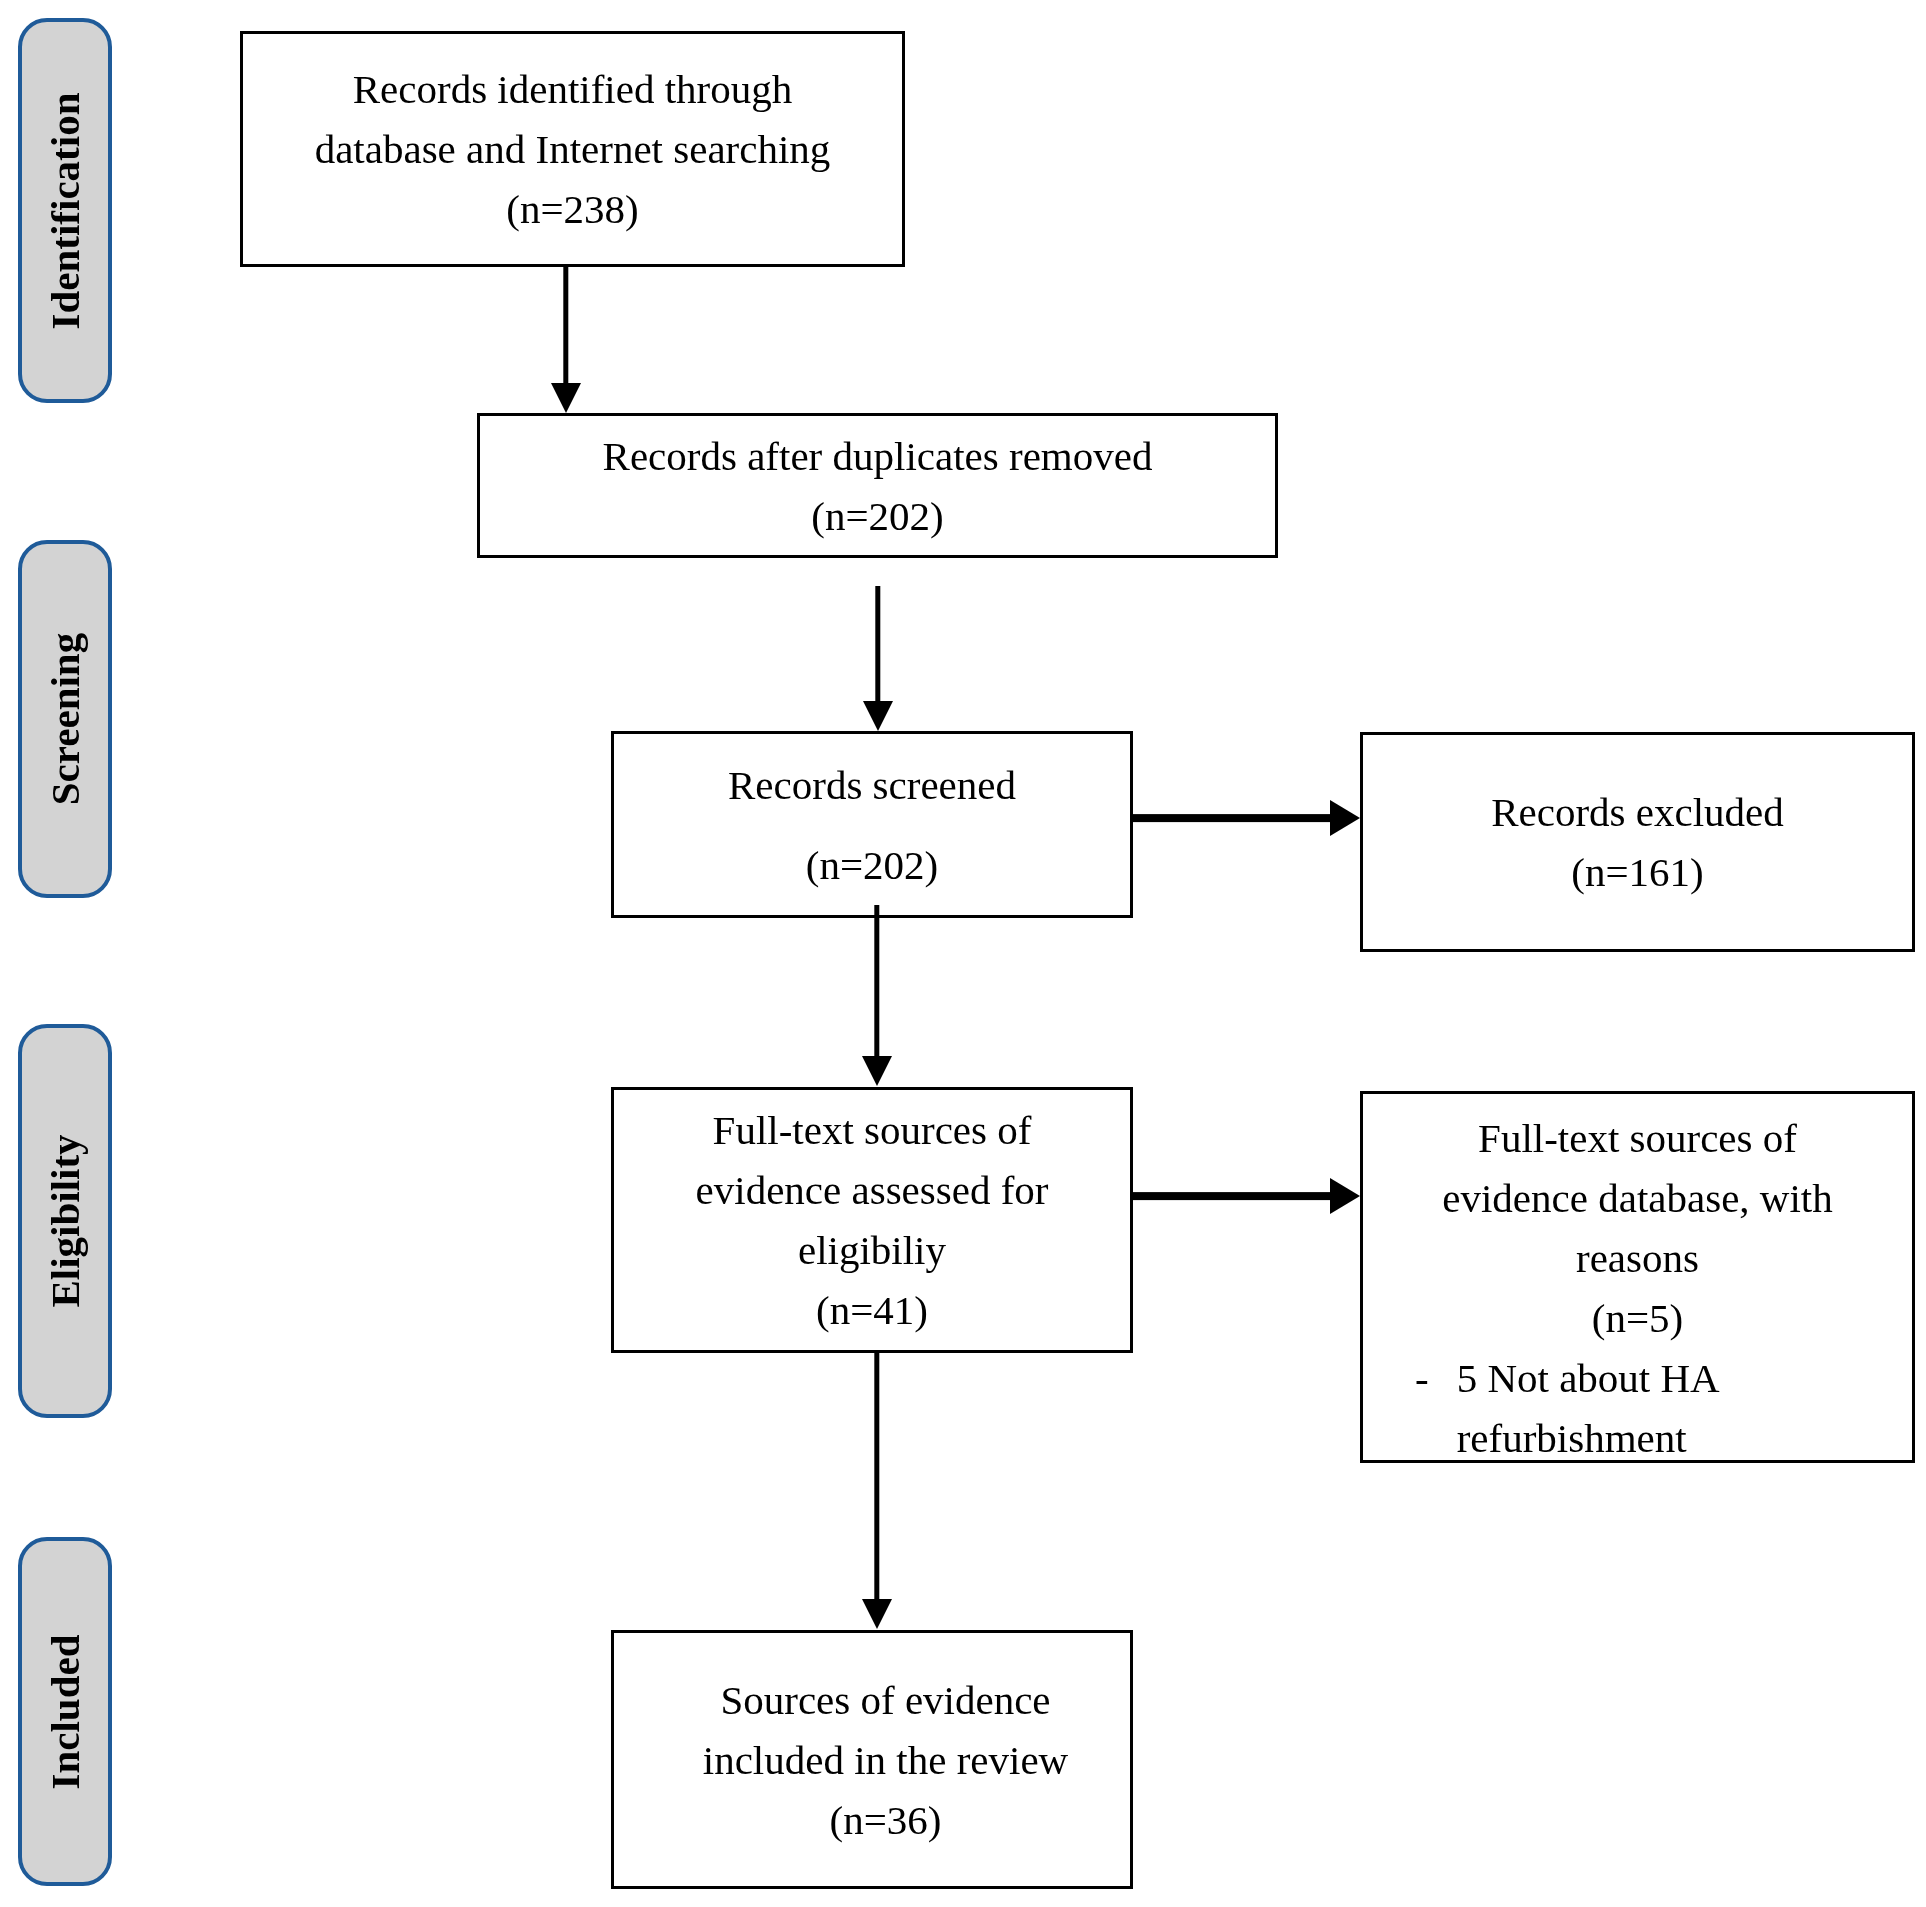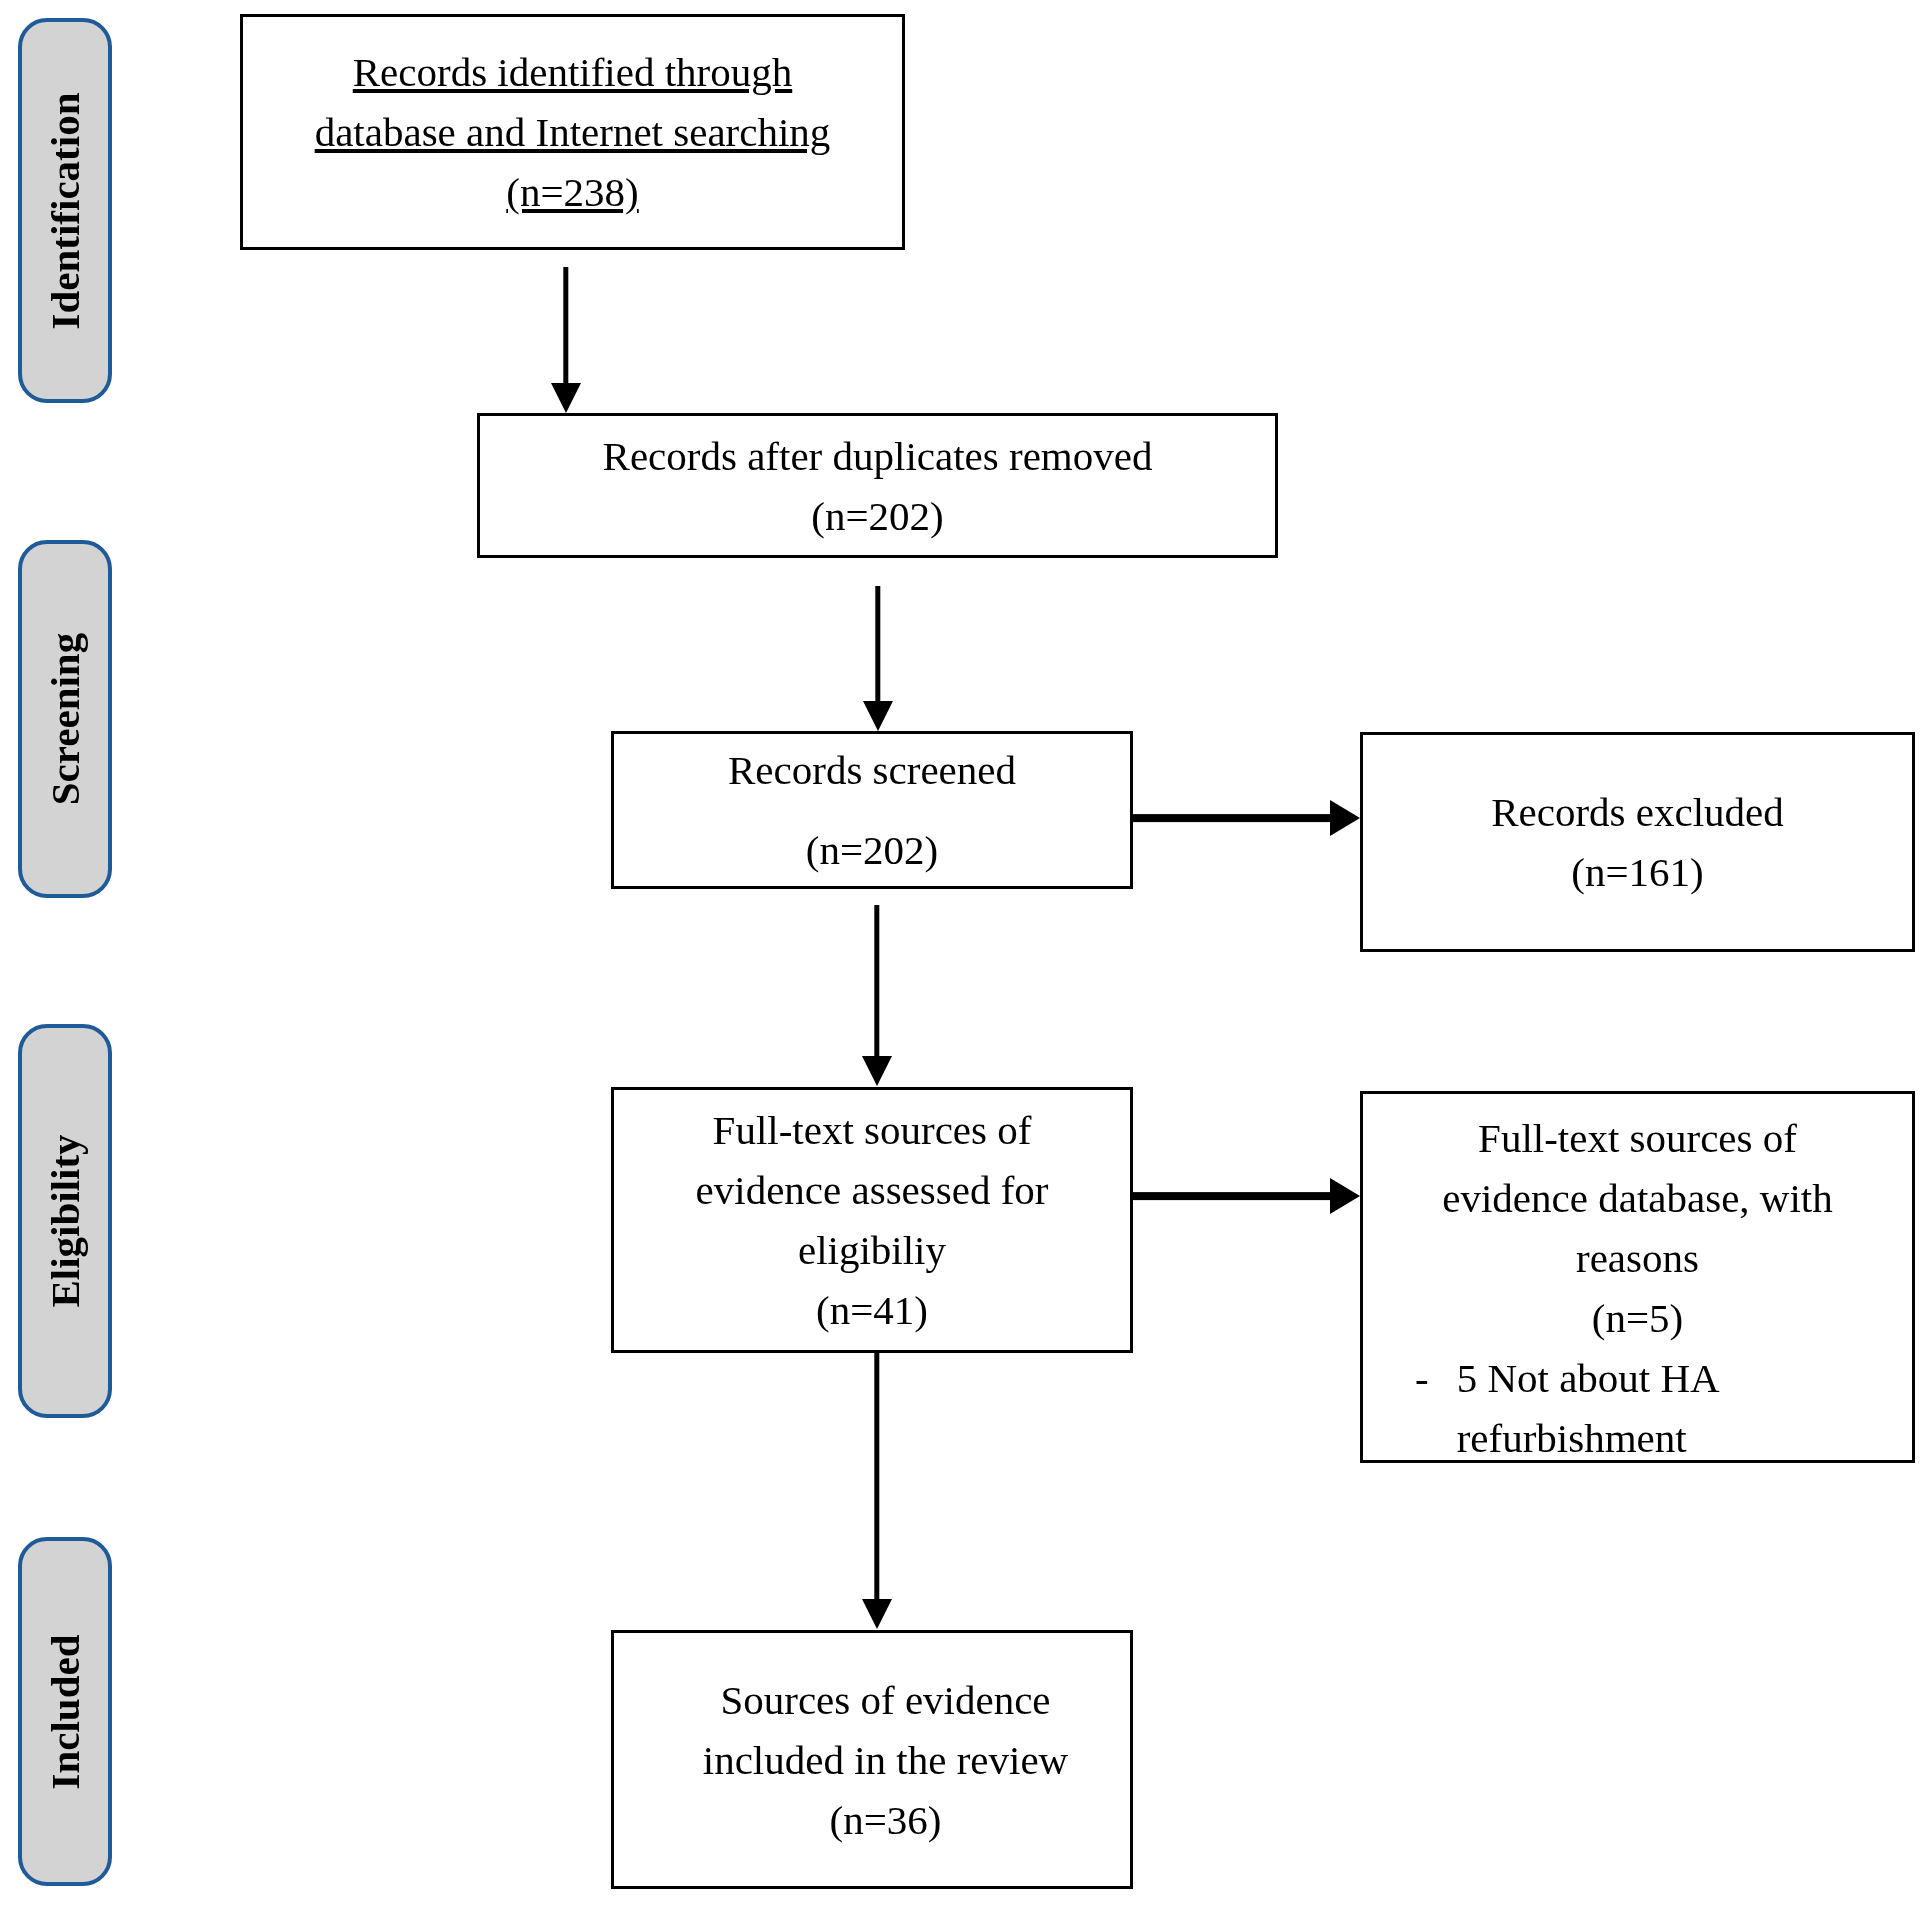--- a/index.html
+++ b/index.html
@@ -72,42 +72,42 @@
   <div class="stage" style="top:540px; height:358px;">
     <span class="stage-text">Screening</span>
   </div>
   <div class="stage" style="top:1024px; height:394px;">
     <span class="stage-text">Eligibility</span>
   </div>
   <div class="stage" style="top:1537px; height:349px;">
     <span class="stage-text">Included</span>
   </div>
 
-  <div class="fbox" style="left:240px; top:14px; width:665px; height:236px;text-decoration:underline;">
+  <div class="fbox" style="left:240px; top:31px; width:665px; height:236px;">
     <div class="line">Records identified through</div>
     <div class="line">database and Internet searching</div>
     <div class="line">(n=238)</div>
   </div>
 
   <div class="varrow" style="left:550px; top:267px; width:31px; height:146px;">
     <div class="stem" style="height:117px;"></div>
       <div class="head"></div>
   </div>
 
   <div class="fbox" style="left:477px; top:413px; width:801px; height:145px;">
     <div class="line">Records after duplicates removed</div>
     <div class="line">(n=202)</div>
   </div>
 
   <div class="varrow" style="left:862px; top:586px; width:31px; height:145px;">
     <div class="stem" style="height:116px;"></div>
       <div class="head"></div>
   </div>
 
-  <div class="fbox" style="left:611px; top:731px; width:522px; height:158px;gap:20px;">
+  <div class="fbox" style="left:611px; top:731px; width:522px; height:187px;gap:20px;">
     <div class="line">Records screened</div>
     <div class="line">(n=202)</div>
   </div>
 
   <div class="harrow" style="left:1133px; top:800px; width:227px; height:36px;">
     <div class="stem" style="width:198px;"></div>
       <div class="head"></div>
   </div>
 
   <div class="fbox" style="left:1360px; top:732px; width:555px; height:220px;">

